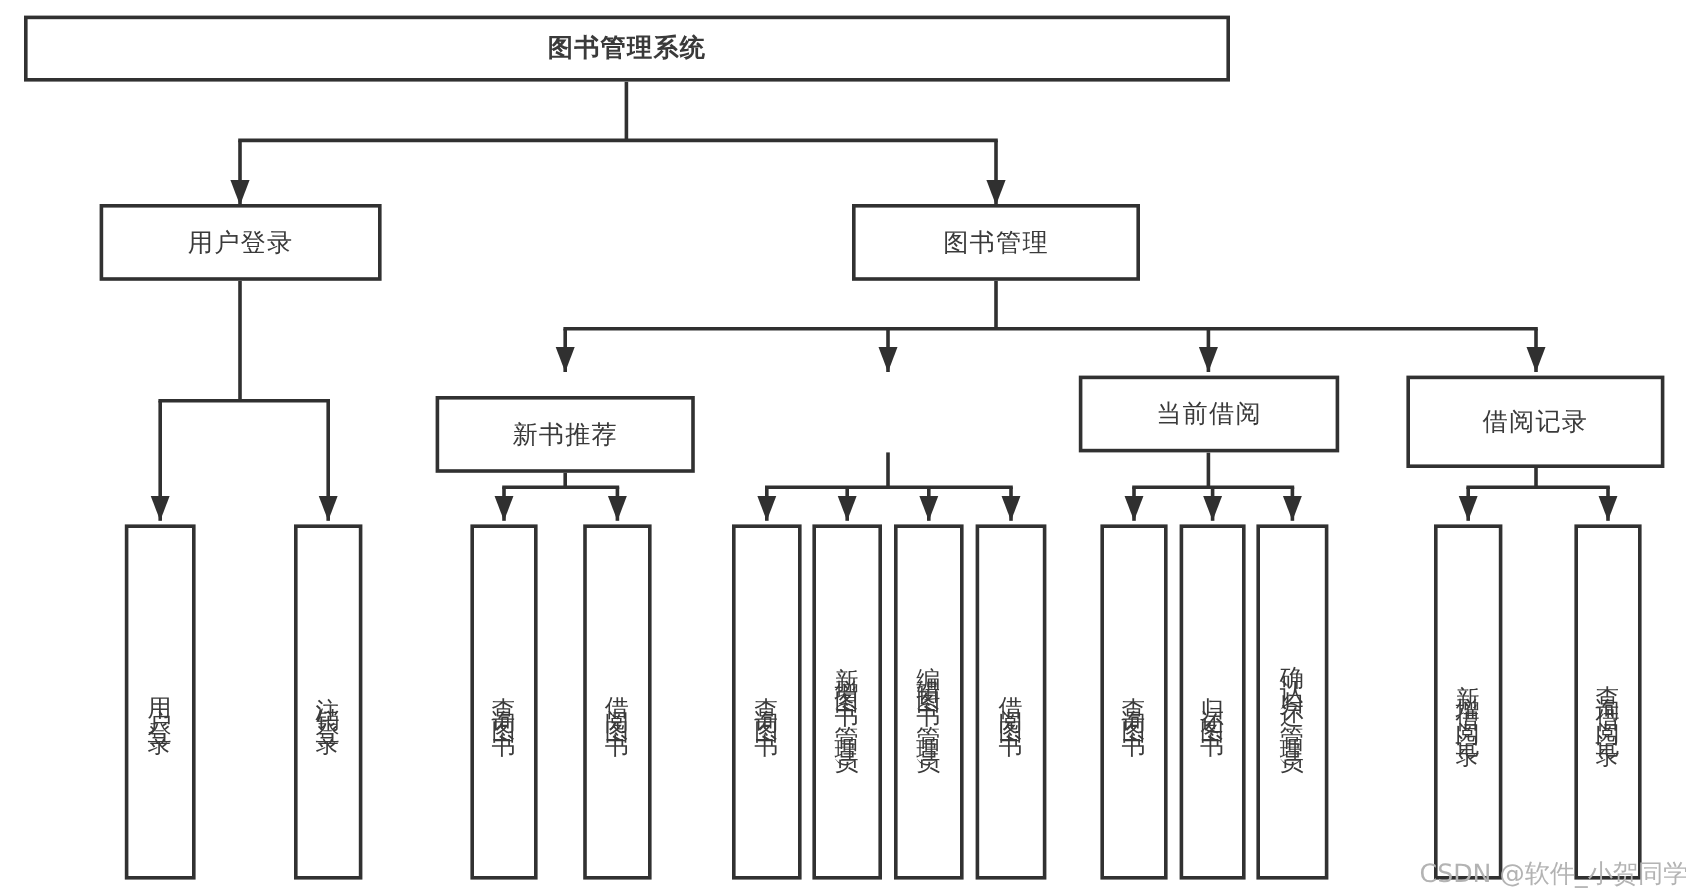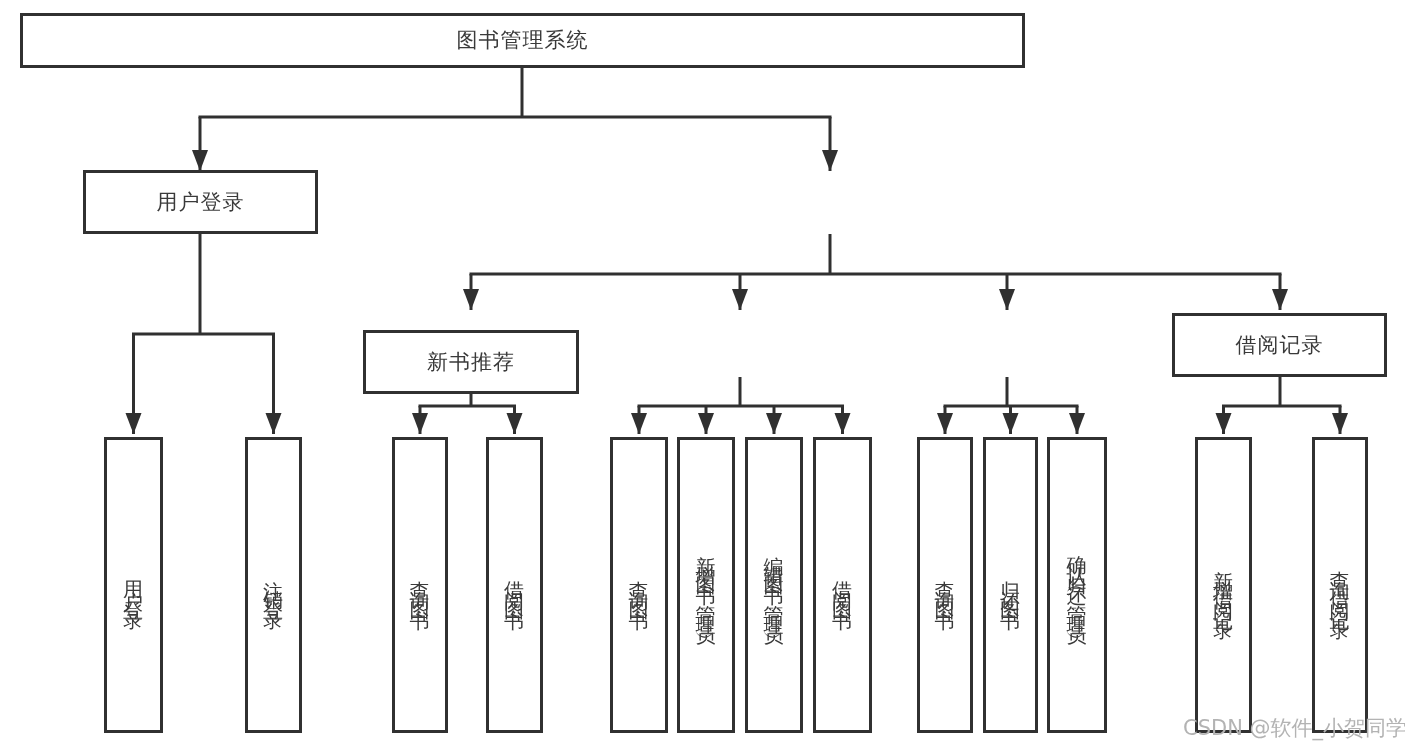--- a/index.html
+++ b/index.html
@@ -75,26 +75,28 @@
       <path d="M1010.5,406 V434" marker-end="url(#arrowhead)"></path>
       <path d="M1077,406 V434" marker-end="url(#arrowhead)"></path>
 
       <path d="M1280,377 V406"></path>
       <path d="M1222,406 H1341.5"></path>
       <path d="M1223.5,406 V434" marker-end="url(#arrowhead)"></path>
       <path d="M1340,406 V434" marker-end="url(#arrowhead)"></path>
     </g>
   </svg>
 
-  <div class="box h-label" style="left:20px;top:13px;width:1005px;height:55px;">图书管理系统</div>
+  <div class="box h-label" style="left:20px;top:13px;width:1005px;height:55px;font-weight:bold;">图书管理系统</div>
 
   <div class="box h-label" style="left:83px;top:170px;width:235px;height:64px;">用户登录</div>
+  <div class="box h-label" style="left:710px;top:170px;width:240px;height:64px;">图书管理</div>
 
   <div class="box h-label" style="left:363px;top:313px;width:216px;height:64px;margin-top:17px;">新书推荐</div>
-  <div class="box h-label" style="left:1172px;top:313px;width:215px;height:64px;">借阅记录</div>
+  <div class="box h-label" style="left:899px;top:313px;width:217px;height:64px;">当前借阅</div>
+  <div class="box h-label" style="left:1172px;top:313px;width:215px;height:77px;">借阅记录</div>
 
   <div class="box v-label" style="left:104px;top:437px;width:59px;height:296px;">用户登录</div>
   <div class="box v-label" style="left:245px;top:437px;width:57px;height:296px;">注销登录</div>
 
   <div class="box v-label" style="left:392px;top:437px;width:56px;height:296px;">查询图书</div>
   <div class="box v-label" style="left:486px;top:437px;width:57px;height:296px;">借阅图书</div>
 
   <div class="box v-label" style="left:610px;top:437px;width:58px;height:296px;">查询图书</div>
   <div class="box v-label" style="left:677px;top:437px;width:58px;height:296px;">新增图书（管理员）</div>
   <div class="box v-label" style="left:745px;top:437px;width:58px;height:296px;">编辑图书（管理员）</div>

